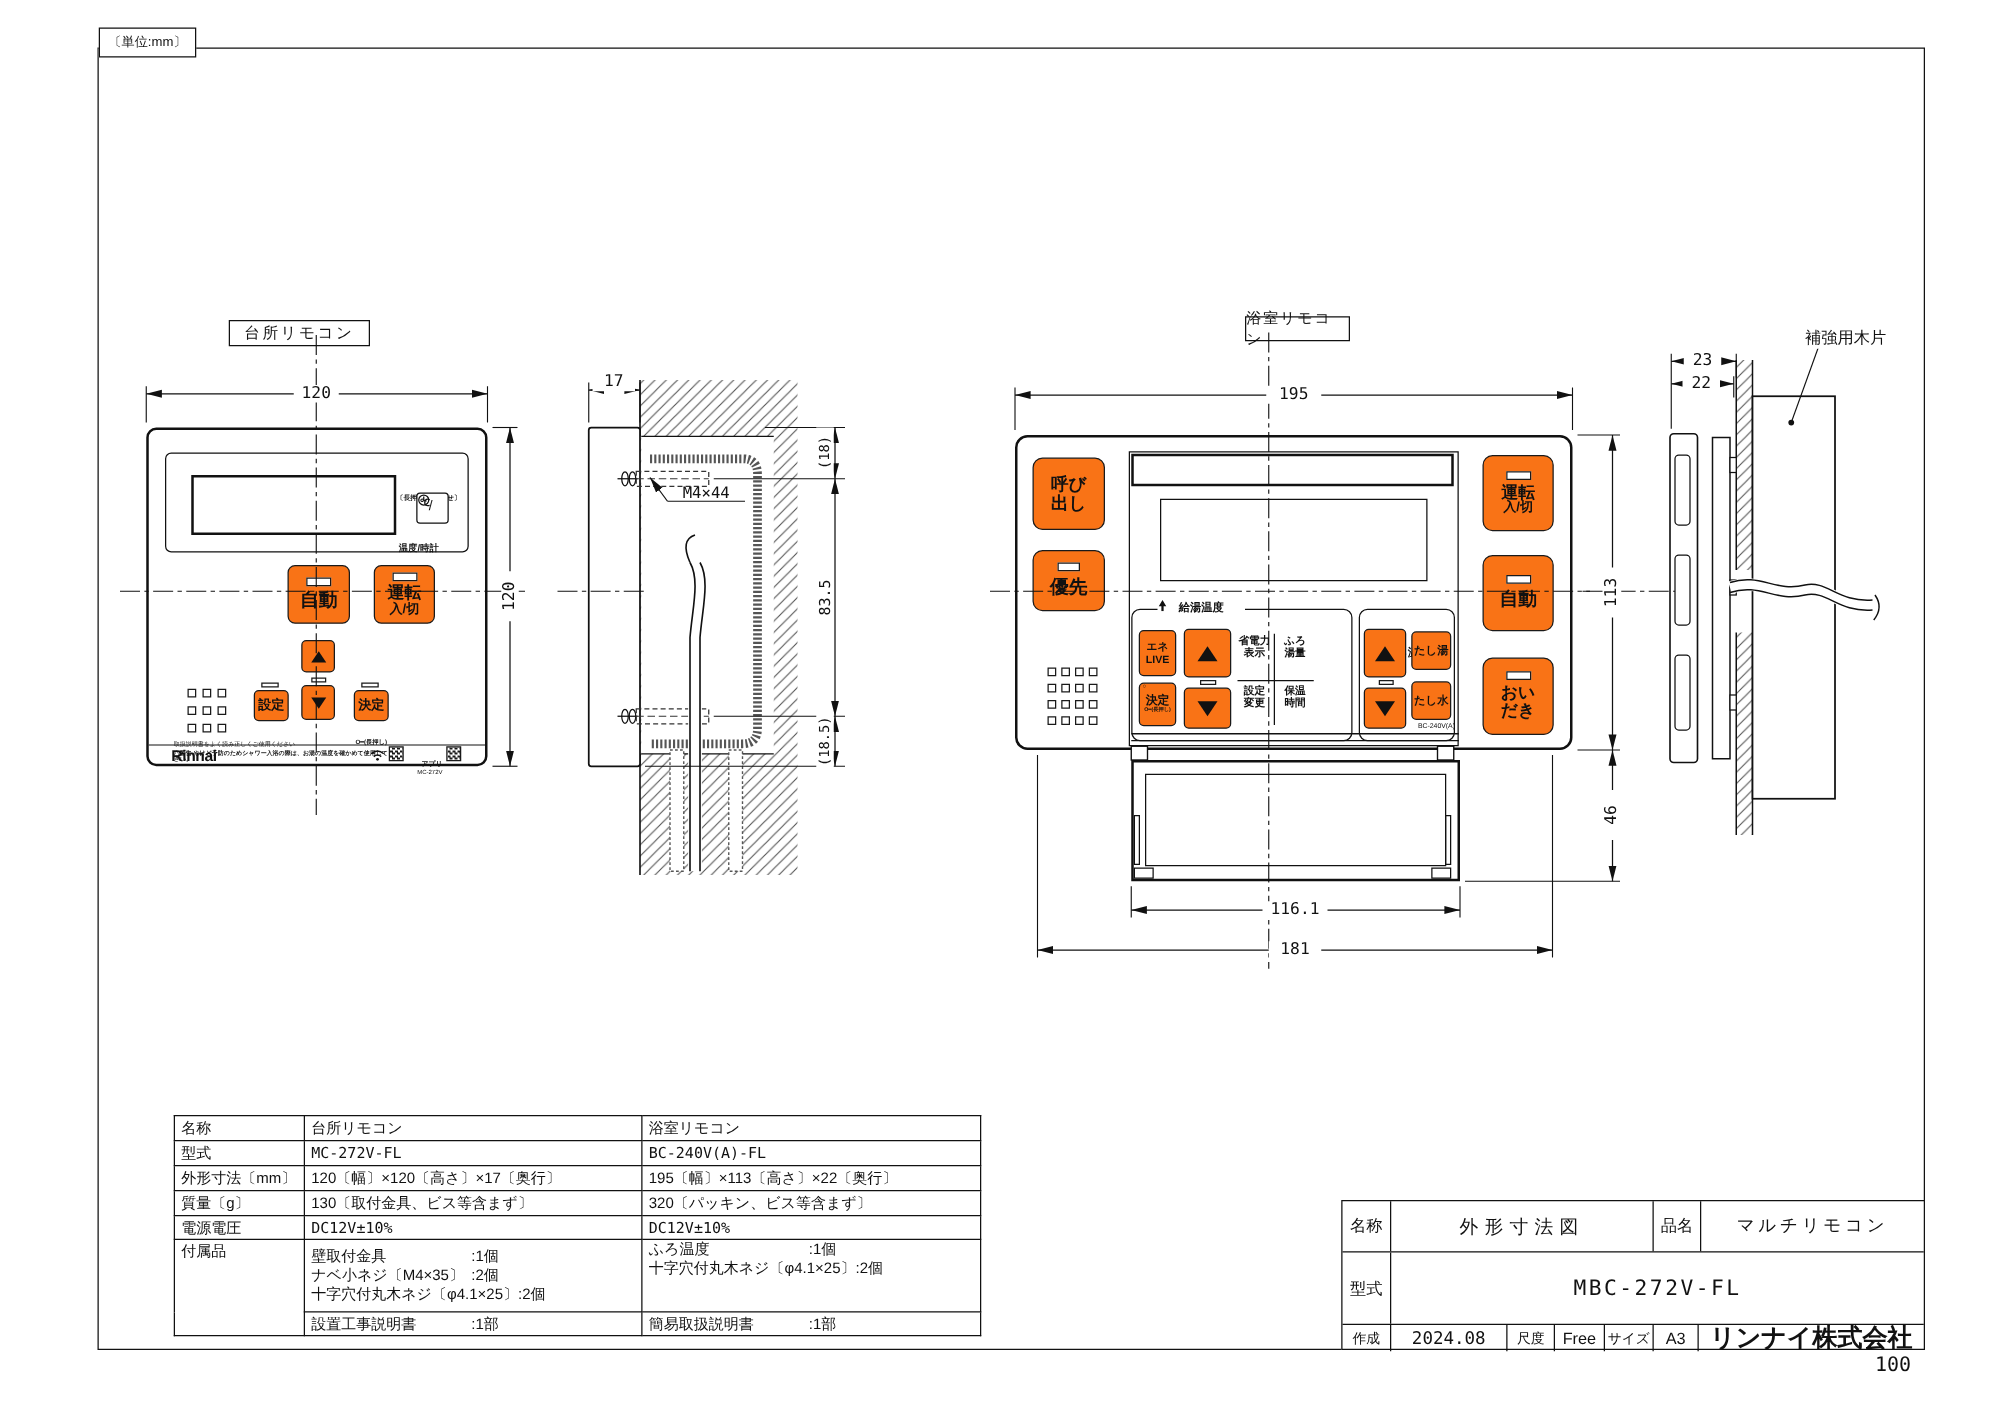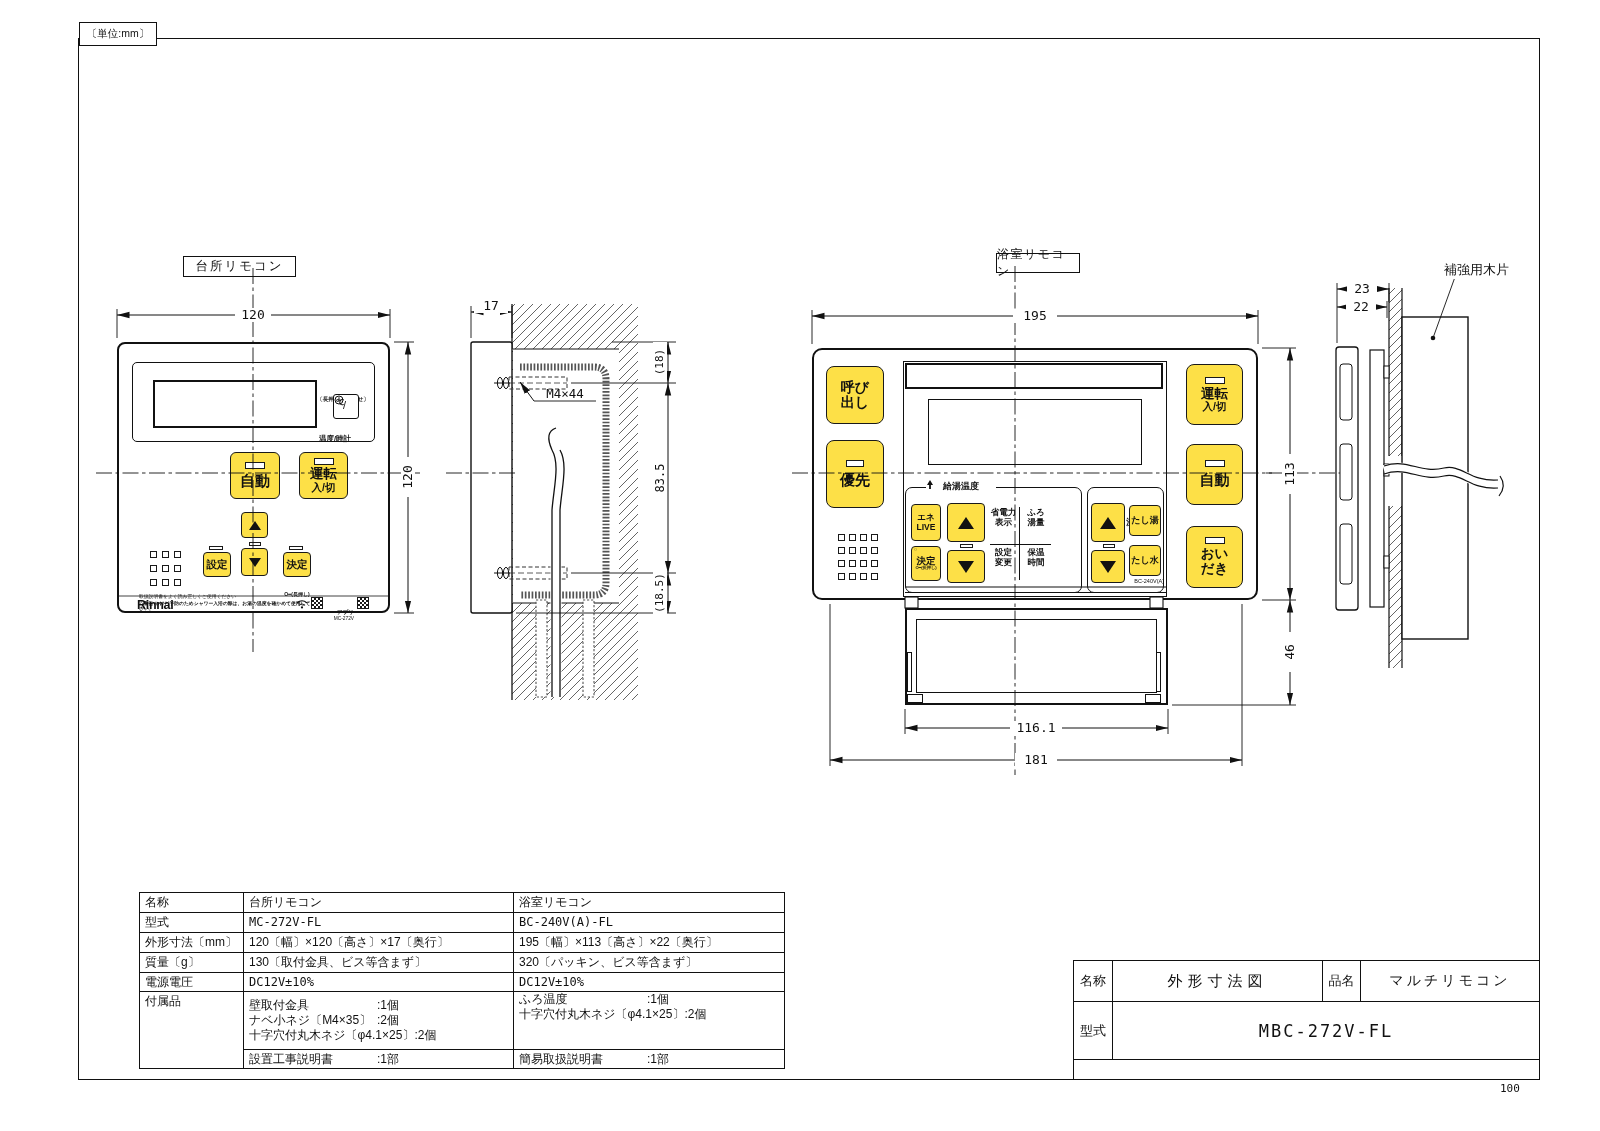--- a/index.html
+++ b/index.html
@@ -6,21 +6,21 @@
   #page{position:relative;width:1600px;height:1131px;background:#fff;overflow:hidden;
         font-family:"Liberation Sans",sans-serif;color:#111;}
   .abs{position:absolute;box-sizing:border-box;}
   svg{position:absolute;left:0;top:0;}
   #under{z-index:0;} #over{z-index:4;pointer-events:none;}
   .z2{z-index:2;} .z5{z-index:5;}
   .frame{border:1.6px solid #111;}
   .bx{border:1.2px solid #111;background:#fff;display:flex;align-items:center;justify-content:center;}
   .body2{border:2px solid #111;border-radius:8px;background:#fff;}
   .b14{border:1.4px solid #111;background:#fff;}
-  .btn{border:1.6px solid #1a1a1a;border-radius:6px;background:#fde047;display:flex;flex-direction:column;
+  .btn{border:1.6px solid #1a1a1a;border-radius:6px;background:#f97316;display:flex;flex-direction:column;
        align-items:center;justify-content:center;text-align:center;line-height:1.08;font-weight:bold;}
   .btn .two{white-space:pre-line;}
   .led{border:1px solid #1a1a1a;background:#fff;}
   .dim{font-family:"DejaVu Sans Mono",monospace;font-size:13px;background:#fff;text-align:center;
        line-height:14px;height:14px;padding:0 1px;}
   .vdim{transform:rotate(-90deg);}
   .sp-grid{display:grid;gap:6px;}
   .sp{border:1px solid #1a1a1a;background:#fff;width:5px;height:5px;}
   .tri-u{width:0;height:0;border-left:8px solid transparent;border-right:8px solid transparent;border-bottom:12px solid #111;}
   .tri-d{width:0;height:0;border-left:8px solid transparent;border-right:8px solid transparent;border-top:12px solid #111;}
@@ -111,21 +111,21 @@
     <path d="M1384,466 C1408,458 1420,474 1444,468 C1462,464 1470,482 1498,480" stroke="#111" stroke-width="1.2" fill="none"></path>
     <path d="M1384,474 C1408,466 1420,482 1444,476 C1462,472 1470,490 1498,488" stroke="#111" stroke-width="1.2" fill="none"></path>
     <path d="M1500,476 Q1507,486 1499,496" stroke="#111" stroke-width="1.2" fill="none"></path>
   </g>
 </svg>
 
 <div class="abs frame z2" style="left:78px;top:38px;width:1462px;height:1042px;"></div>
 <div class="abs bx z2" style="left:79px;top:22px;width:78px;height:24px;">
   <span style="font-size:10.5px;">〔単位:mm〕</span>
 </div>
-<div class="abs z5 mono" style="left:1500px;top:1082px;font-size:11px;">100</div>
+<div class="abs z5 mono" style="left:1500px;top:1082px;font-size:16px;">100</div>
 
 <div class="abs bx z2" style="left:183px;top:256px;width:113px;height:21px;">
   <span style="font-size:12.5px;letter-spacing:2px;">台所リモコン</span>
 </div>
 <div class="abs body2 z2" style="left:117px;top:342px;width:273px;height:271px;"></div>
 <div class="abs b14 z2" style="left:132px;top:362px;width:243px;height:80px;border-radius:5px;"></div>
 <div class="abs z2" style="left:153px;top:380px;width:164px;height:48px;border:2px solid #111;background:#fff;"></div>
 <div class="abs z2 tiny" style="left:312px;top:385px;width:62px;font-size:5.5px;text-align:center;font-weight:bold;">〔長押し:時刻合せ〕</div>
 <div class="abs z2" style="left:333px;top:394px;width:26px;height:25px;border:1.5px solid #111;border-radius:3px;background:#fff;">
   <span style="position:absolute;left:2px;top:1px;font-size:8px;font-weight:bold;">℃</span>
@@ -188,21 +188,21 @@
 <div class="abs qr z2" style="left:357px;top:597px;width:12px;height:12px;"></div>
 
 <div class="abs bx z2" style="left:996px;top:253px;width:84px;height:20px;">
   <span style="font-size:12px;letter-spacing:1.5px;">浴室リモコン</span>
 </div>
 <div class="abs body2 z2" style="left:812px;top:348px;width:446px;height:252px;border-radius:10px;"></div>
 <div class="abs btn z2" style="left:826px;top:366px;width:58px;height:58px;border-radius:8px;">
   <span class="two" style="font-size:14px;">呼び
 出し</span>
 </div>
-<div class="abs btn z2" style="left:826px;top:440px;width:58px;height:68px;border-radius:8px;">
+<div class="abs btn z2" style="left:826px;top:440px;width:58px;height:49px;border-radius:8px;">
   <span class="led" style="width:16px;height:5px;margin-bottom:5px;"></span>
   <span style="font-size:15px;">優先</span>
 </div>
 <div class="abs sp-grid z2" style="left:838px;top:534px;grid-template-columns:repeat(4,5px);gap:6px;">
   <i class="sp"></i>
       <i class="sp"></i>
       <i class="sp"></i>
       <i class="sp"></i>
       <i class="sp"></i>
       <i class="sp"></i>
@@ -459,15 +459,24 @@
   <div class="tb-row" style="height:40px;border-bottom:1.3px solid #111;">
     <div class="tb-cell" style="width:39px;font-size:13px;">名称</div>
     <div class="tb-cell" style="width:210px;font-size:15px;letter-spacing:5px;text-align:center;">外形寸法図</div>
     <div class="tb-cell" style="width:38px;font-size:13px;">品名</div>
     <div class="tb-cell" style="flex:1;font-size:14px;letter-spacing:3px;">マルチリモコン</div>
   </div>
   <div class="tb-row" style="height:57px;border-bottom:1.3px solid #111;">
     <div class="tb-cell" style="width:39px;font-size:13px;">型式</div>
     <div class="tb-cell mono" style="flex:1;font-size:17px;letter-spacing:2px;">MBC-272V-FL</div>
   </div>
+  <div class="tb-row" style="height:21px;">
+    <div class="tb-cell" style="width:39px;font-size:11px;">作成</div>
+    <div class="tb-cell mono" style="width:93px;font-size:14px;">2024.08</div>
+    <div class="tb-cell" style="width:38px;font-size:11px;">尺度</div>
+    <div class="tb-cell" style="width:40px;font-size:13px;">Free</div>
+    <div class="tb-cell" style="width:39px;font-size:11px;">サイズ</div>
+    <div class="tb-cell" style="width:36px;font-size:13px;">A3</div>
+    <div class="tb-cell" style="flex:1;font-size:20px;font-weight:800;">リンナイ株式会社</div>
+  </div>
 </div>
 
 </div>
 
 </body></html>

